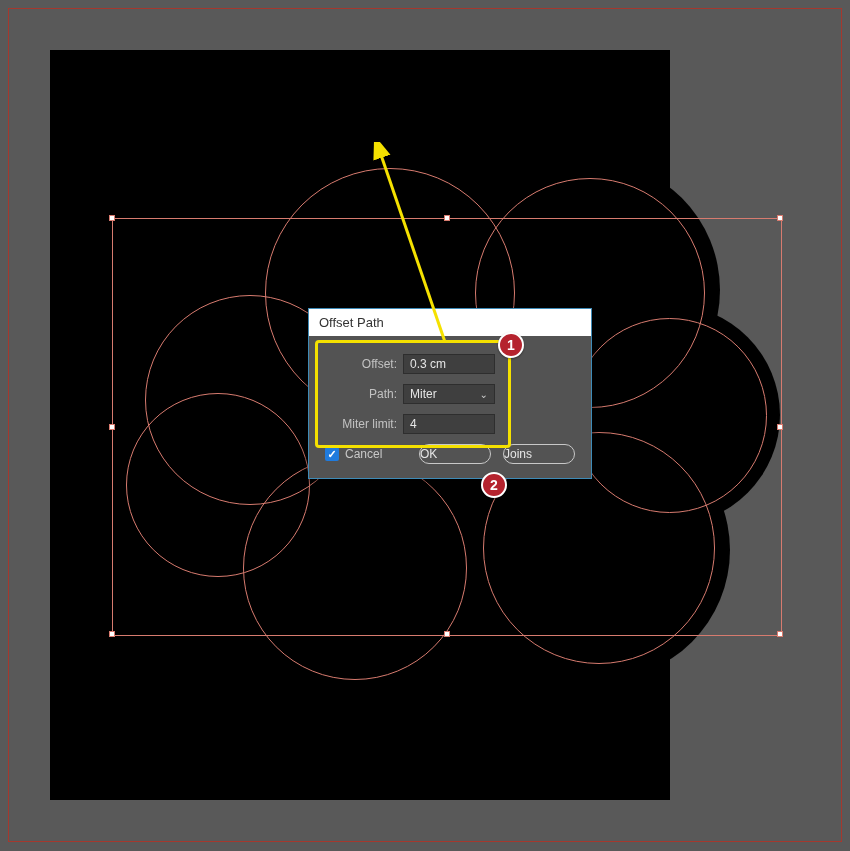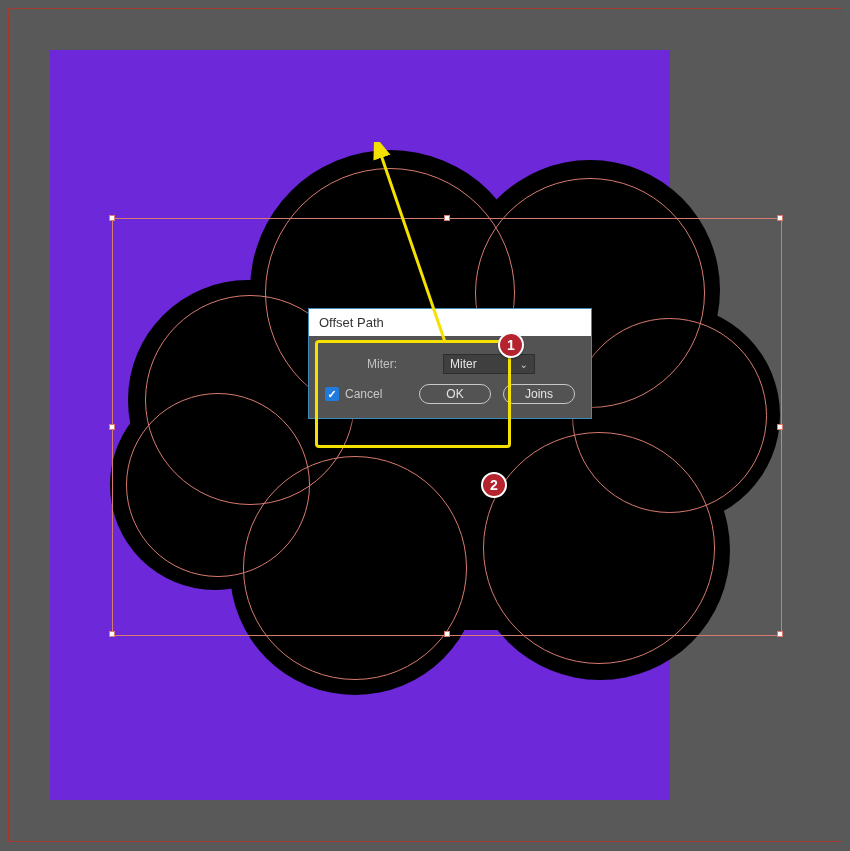--- a/index.html
+++ b/index.html
@@ -13,21 +13,21 @@
     position: absolute;
     left: 8px; top: 8px;
     width: 834px; height: 834px;
     border: 1px solid #a5382e;
     pointer-events: none;
   }
   .canvas {
     position: absolute;
     left: 50px; top: 50px;
     width: 620px; height: 750px;
-    background: #6d28d9;
+    background: #000000;
   }
   
   .cloud, .cloud * { position: absolute; }
   .cloud {
     left: 0; top: 0; width: 750px; height: 750px;
   }
   .cloud .lobe { background: #000; border-radius: 50%; }
   .cloud .block { background: #000; }
   
   .offset-wrap, .offset-wrap * { position: absolute; }
@@ -92,21 +92,20 @@
     height: 20px;
     background: #3f3f3f;
     border: 1px solid #2e2e2e;
     color: #e5e5e5;
     padding: 0 6px;
     font-size: 12px;
     flex: 0 0 92px;
     display: flex;
     justify-content: space-between;
     align-items: center;
-    margin-left: 40px;
   }
   .select .chev { font-size: 10px; color: #ccc; }
   .btn-row {
     display: flex;
     align-items: center;
     gap: 12px;
     margin-top: 8px;
   }
   .preview-wrap {
     display: flex;
@@ -119,21 +118,21 @@
     background: #1f7bde;
     border-radius: 2px;
     display: flex; justify-content: center; align-items: center;
     color: #fff; font-size: 11px; font-weight: bold;
   }
   .dlg-btn {
     border: 1px solid #c8c8c8;
     border-radius: 12px;
     padding: 2px 0;
     width: 72px;
-    text-align: center;
+    text-align: left;
     color: #e5e5e5;
     font-size: 12px;
     background: transparent;
   }
   
   .hl-box {
     position: absolute;
     border: 3px solid #f5e100;
     border-radius: 4px;
     pointer-events: none;
@@ -193,25 +192,33 @@
     <span class="handle" style="left:664px; top:205px;"></span>
     <span class="handle" style="left:-4px; top:412px;"></span>
     <span class="handle" style="left:331px; top:412px;"></span>
     <span class="handle" style="left:664px; top:412px;"></span>
   </div>
 
   <div class="dialog" style="left:258px; top:258px;">
     <div class="titlebar">Offset Path</div>
     <div class="body">
       <div class="row">
-        <span class="lbl">Miter:</span>
+        <span class="lbl">Offset:</span>
+        <span class="field">0.3 cm</span>
+      </div>
+      <div class="row">
+        <span class="lbl">Path:</span>
         <span class="select">
           <span>Miter</span>
           <span class="chev">⌄</span>
         </span>
+      </div>
+      <div class="row">
+        <span class="lbl">Miter limit:</span>
+        <span class="field">4</span>
       </div>
       <div class="btn-row">
         <span class="preview-wrap">
           <span class="chk">✓</span>
           <span>Cancel</span>
         </span>
         <span class="dlg-btn">OK</span>
         <span class="dlg-btn">Joins</span>
       </div>
     </div>

